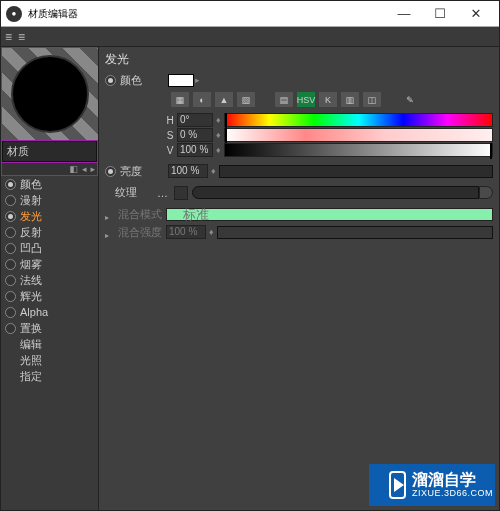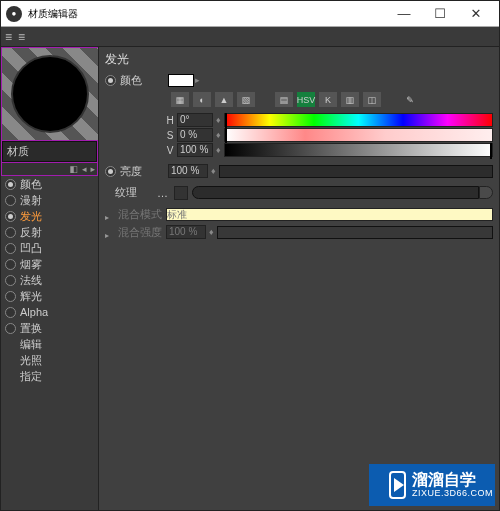--- a/index.html
+++ b/index.html
@@ -63,21 +63,21 @@
   .val-grad { background: linear-gradient(to right, #000, #fff); }
   .hsv-marker { position: absolute; top: -1px; width: 2px; height: 16px; background: rgba(255,255,255,0.9); border: 1px solid #000; }
   
   .brightness-bar { flex: 1; height: 13px; background: #2c2c2c; border: 1px solid #111; }
   
   .texture-row { display: flex; align-items: center; margin: 6px 0; }
   .texture-chip { width: 14px; height: 14px; background: #333; border: 1px solid #222; margin: 0 4px; }
   .texture-field { flex: 1; height: 13px; background: #2c2c2c; border: 1px solid #111; border-radius: 7px 0 0 7px; }
   .texture-end { width: 14px; height: 13px; background: #4a4a4a; border: 1px solid #222; border-radius: 0 7px 7px 0; }
   
-  .blend-field { flex: 1; height: 13px; background: #fef9c3; border: 1px solid #222; font-size: 10px; color: #888; padding: 0 0; line-height: 11px; }
+  .blend-field { flex: 1; height: 13px; background: #86efac; border: 1px solid #222; font-size: 13px; color: #888; padding: 0 16px; line-height: 11px; }
   .disabled-txt { color: #777 !important; }
   .expand-arrow { width: 9px; height: 9px; flex-shrink: 0; margin-right: 4px; }
   .expand-arrow::before { content: "▸"; font-size: 8px; color: #999; }
   
   
   .watermark { position: absolute; right: 4px; bottom: 4px; width: 126px; height: 42px; background: #0c5cb0; display: flex; align-items: center; padding: 0 20px; gap: 6px; }
   .wm-play { width: 28px; height: 28px; border: 2px solid #fff; border-radius: 4px; display: flex; align-items: center; justify-content: center; }
   .wm-play::after { content: ""; border-left: 10px solid #fff; border-top: 7px solid transparent; border-bottom: 7px solid transparent; margin-left: 3px; }
   .wm-text { color: #fff; line-height: 1.1; }
   .wm-text .big { font-size: 16px; font-weight: bold; }

